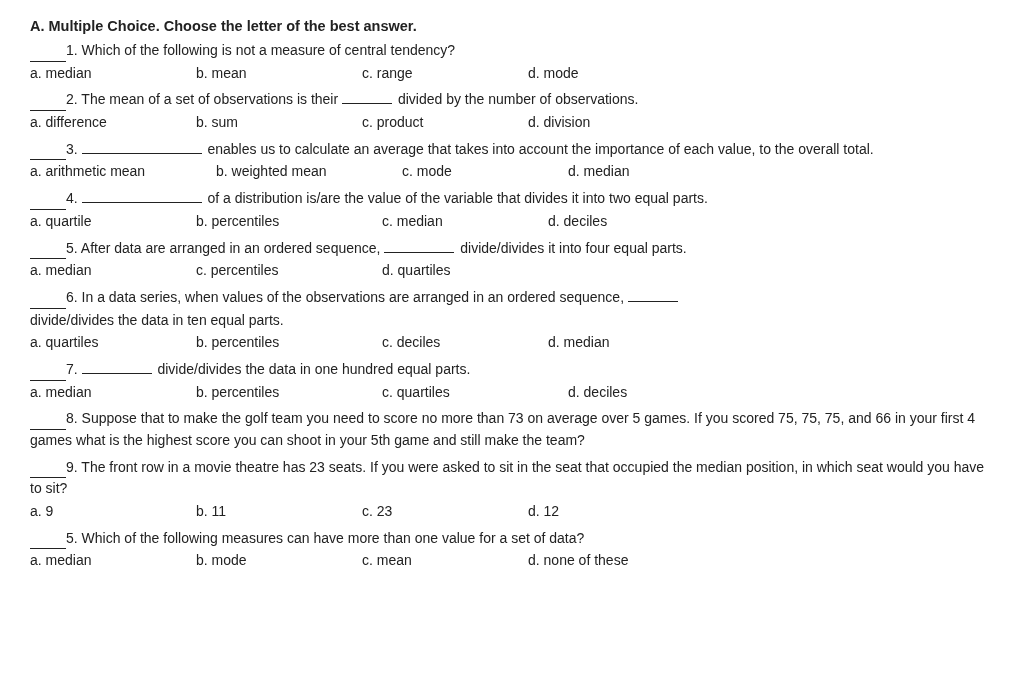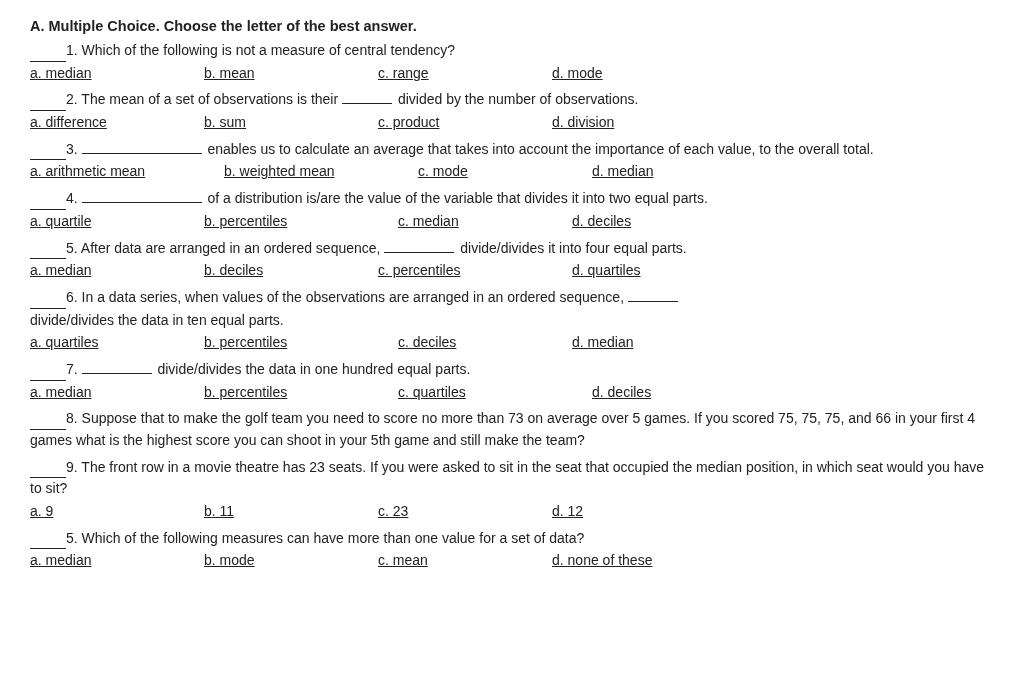--- a/index.html
+++ b/index.html
@@ -20,24 +20,23 @@
     .question-block {
       margin-bottom: 5px;
       line-height: 1.55;
     }
     .question-line {
       margin-bottom: 1px;
     }
     .choices {
       display: flex;
       flex-direction: row;
-      gap: 16px;
+      gap: 8px;
       margin-bottom: 4px;
       flex-wrap: wrap;
-      text-decoration: underline;
     }
     .choice {
       min-width: 140px;
       margin-right: 18px;
     }
     .choice-wide {
       min-width: 160px;
       margin-right: 18px;
     }
     .blank-long {
@@ -117,21 +116,20 @@
     <span class="choice">d. deciles</span>
   </div>
 </div>
 
 <div class="question-block">
   <div class="question-line">
     <span class="inline-blank"></span><span>5</span>. <span>After data are arranged in an ordered sequence,</span> <span class="blank-med"></span> <span>divide/divides it into four equal parts.</span>
   </div>
   <div class="choices">
     <span class="choice">a. median</span>
-    <span class="choice">b. deciles</span>
     <span class="choice-wide">c. percentiles</span>
     <span class="choice">d. quartiles</span>
   </div>
 </div>
 
 <div class="question-block">
   <div class="question-line">
     <span class="inline-blank"></span><span>6</span>. <span>In a data series, when values of the observations are arranged in an ordered sequence,</span> <span class="blank-short"></span>
   </div>
   <div class="question-line">

